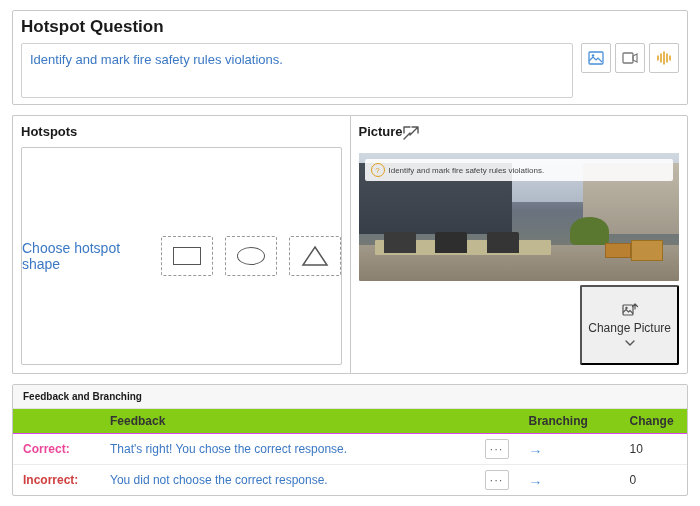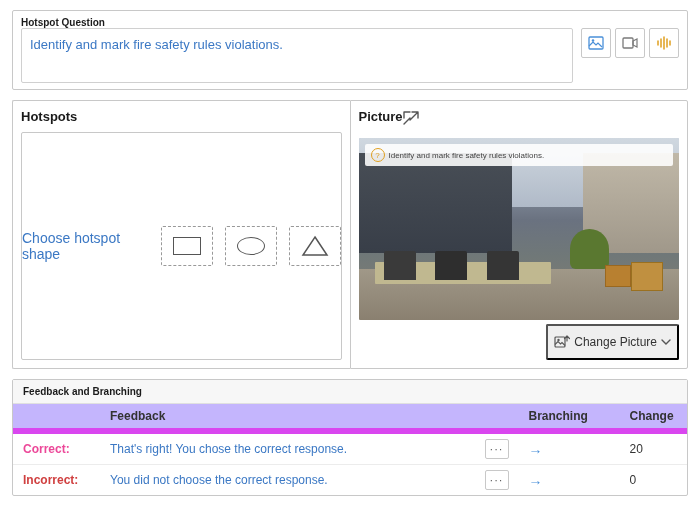--- a/index.html
+++ b/index.html
@@ -20,22 +20,23 @@
       gap: 10px;
     }
     
     .question-section {
       border: 1px solid #c8c8c8;
       border-radius: 2px;
       padding: 6px 8px;
     }
     .question-header {
       font-weight: 700;
-      font-size: 10px;
+      font-size: 17px;
       color: #1a1a1a;
+      margin-bottom: 6px;
     }
     .question-body {
       display: flex;
       align-items: flex-start;
       gap: 8px;
     }
     .question-text-area {
       flex: 1;
       border: 1px solid #d0d0d0;
       border-radius: 2px;
@@ -193,22 +194,23 @@
       align-items: center;
       margin-top: 4px;
     }
     .change-picture-btn {
       display: flex;
       align-items: center;
       gap: 4px;
       color: #333;
       font-size: 12px;
       cursor: pointer;
-      padding: 9px 6px;
-      border-radius: 2px;
+      padding: 16px 6px;
+      border-radius: 2px;
+      flex-direction: column;
     }
     .expand-icon {
       font-size: 13px;
       color: #555;
       cursor: pointer;
     }
     
     .feedback-section {
       border: 1px solid #c8c8c8;
       border-radius: 2px;
@@ -224,22 +226,22 @@
     .feedback-table {
       width: 100%;
       border-collapse: collapse;
     }
     .feedback-table th {
       text-align: left;
       padding: 5px 10px;
       font-weight: 600;
       font-size: 12px;
       color: #333;
-      background: #c4b5fd;
-      border-bottom: 6px solid #d946ef;
+      background: #84cc16;
+      border-bottom: 1px solid #d946ef;
     }
     .feedback-table td {
       padding: 5px 10px;
       font-size: 12px;
       border-bottom: 1px solid #ececec;
       vertical-align: middle;
     }
     .feedback-table tr:last-child td {
       border-bottom: none;
     }
@@ -403,21 +405,21 @@
           <td>
             <span class="feedback-text">That's right! You chose the correct response.</span>
           </td>
           <td class="td-actions">
             <button class="more-btn">···</button>
           </td>
           <td>
             <span class="arrow-icon">→</span>
           </td>
           <td>
-            <span class="score-val">20</span>
+            <span class="score-val">10</span>
           </td>
         </tr>
         <tr>
           <td class="td-label-col">
             <span class="label-incorrect">Incorrect:</span>
           </td>
           <td>
             <span class="feedback-text">You did not choose the correct response.</span>
           </td>
           <td class="td-actions">

